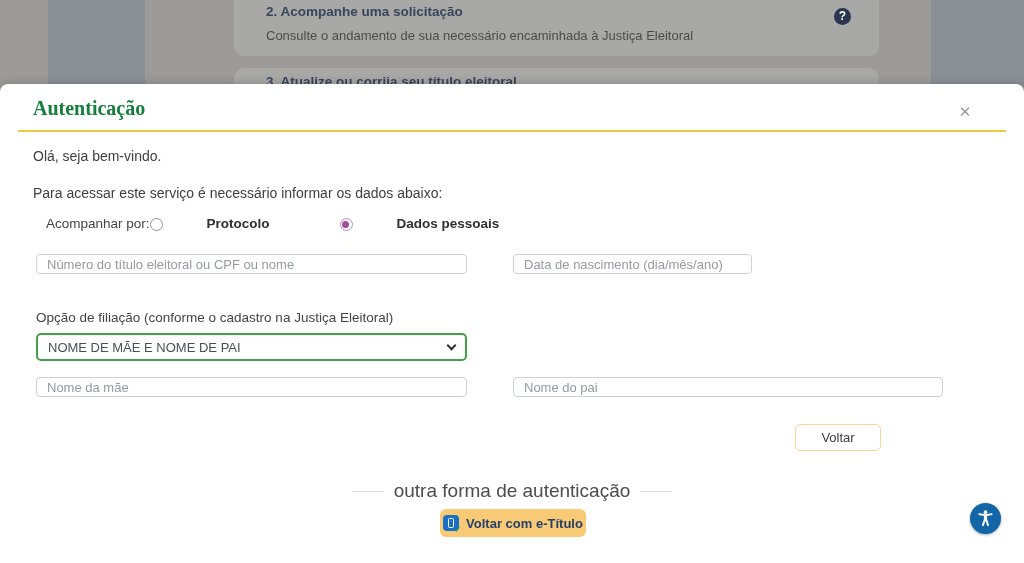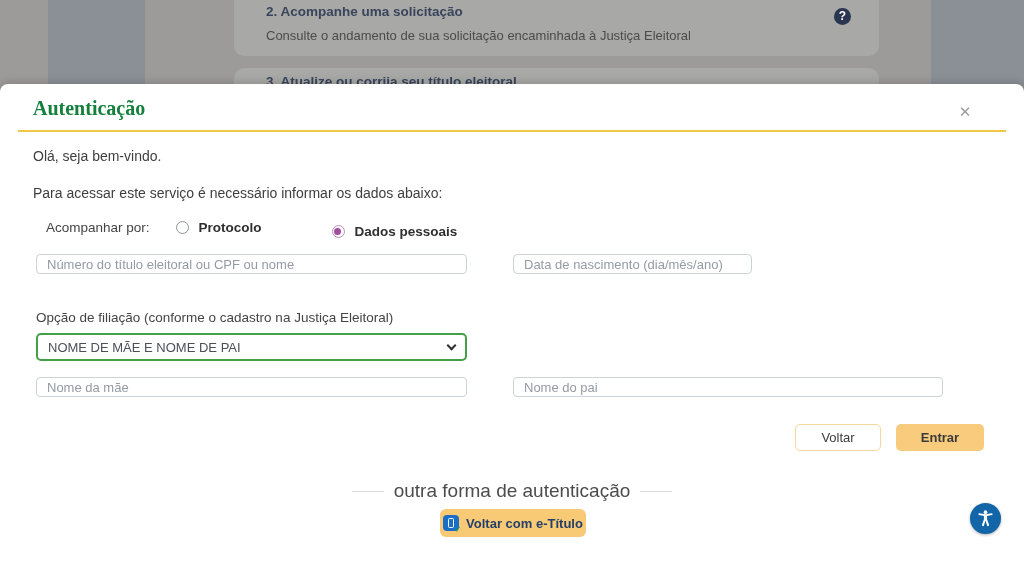--- a/index.html
+++ b/index.html
@@ -53,23 +53,23 @@
   .modal-rule {
     position: absolute; left: 18px; top: 46px; width: 988px; height: 2px;
     background: #edc845; border: none;
   }
   .txt { position: absolute; font-size: 14px; color: #3e3e3e; }
   .greeting    { left: 33px; top: 64px; }
   .instruction { left: 33px; top: 101px; }
 
   
   .radio-row { position: absolute; left: 46px; top: 132px; display: flex; align-items: center; font-size: 13.5px; }
-  .radio-caption { color: #444; margin-right: 26px; }
-  .radio-opt { display: flex; align-items: center; cursor: pointer; }
-  .radio-opt + .radio-opt { margin-left: 70px; margin-top: 8px; }
+  .radio-caption { color: #444; }
+  .radio-opt { display: flex; align-items: flex-end; cursor: pointer; gap: 34px; }
+  .radio-opt + .radio-opt { margin-left: 70px; }
   .radio-dot {
     width: 13px; height: 13px; border-radius: 50%;
     border: 1.5px solid #8d949b; background: #fff; margin-right: 10px;
     position: relative;
   }
   .radio-dot.checked { border-color: #c08cbc; }
   .radio-dot.checked::after {
     content: ""; position: absolute; left: 1.5px; top: 1.5px;
     width: 7px; height: 7px; border-radius: 50%; background: #a24d9e;
   }
@@ -156,21 +156,21 @@
 </style>
 </head>
 <body>
 
 <div class="backdrop">
   <div class="backdrop-strip left"></div>
   <div class="backdrop-strip right"></div>
 
   <div class="bg-card one">
     <div class="bg-card-title">2. Acompanhe uma solicitação</div>
-    <div class="bg-card-sub">Consulte o andamento de sua solicitação encaminhada à Justiça Eleitoral</div>
+    <div class="bg-card-sub">Consulte o andamento de sua necessário encaminhada à Justiça Eleitoral</div>
     <div class="help-badge">?</div>
   </div>
 
   <div class="bg-card two">
     <div class="bg-card-title">3. Atualize ou corrija seu título eleitoral</div>
   </div>
 </div>
 
 <div class="modal">
 
@@ -201,21 +201,20 @@
     <select class="filiation-select">
       <option>NOME DE MÃE E NOME DE PAI</option>
     </select>
     <span class="select-caret"></span>
   </div>
 
   <input class="field f-mother" type="text" placeholder="Nome da mãe" style="">
   <input class="field f-father" type="text" placeholder="Nome do pai" style="">
 
   <button class="btn btn-back">Voltar</button>
-  <button class="btn btn-enter">Entrar</button>
 
   <div class="alt-divider">
     <span class="line"></span>
     <span class="label">outra forma de autenticação</span>
     <span class="line"></span>
   </div>
 
   <button class="btn-etitulo">
     <span class="etitulo-icon">
       <span class="phone"></span>

